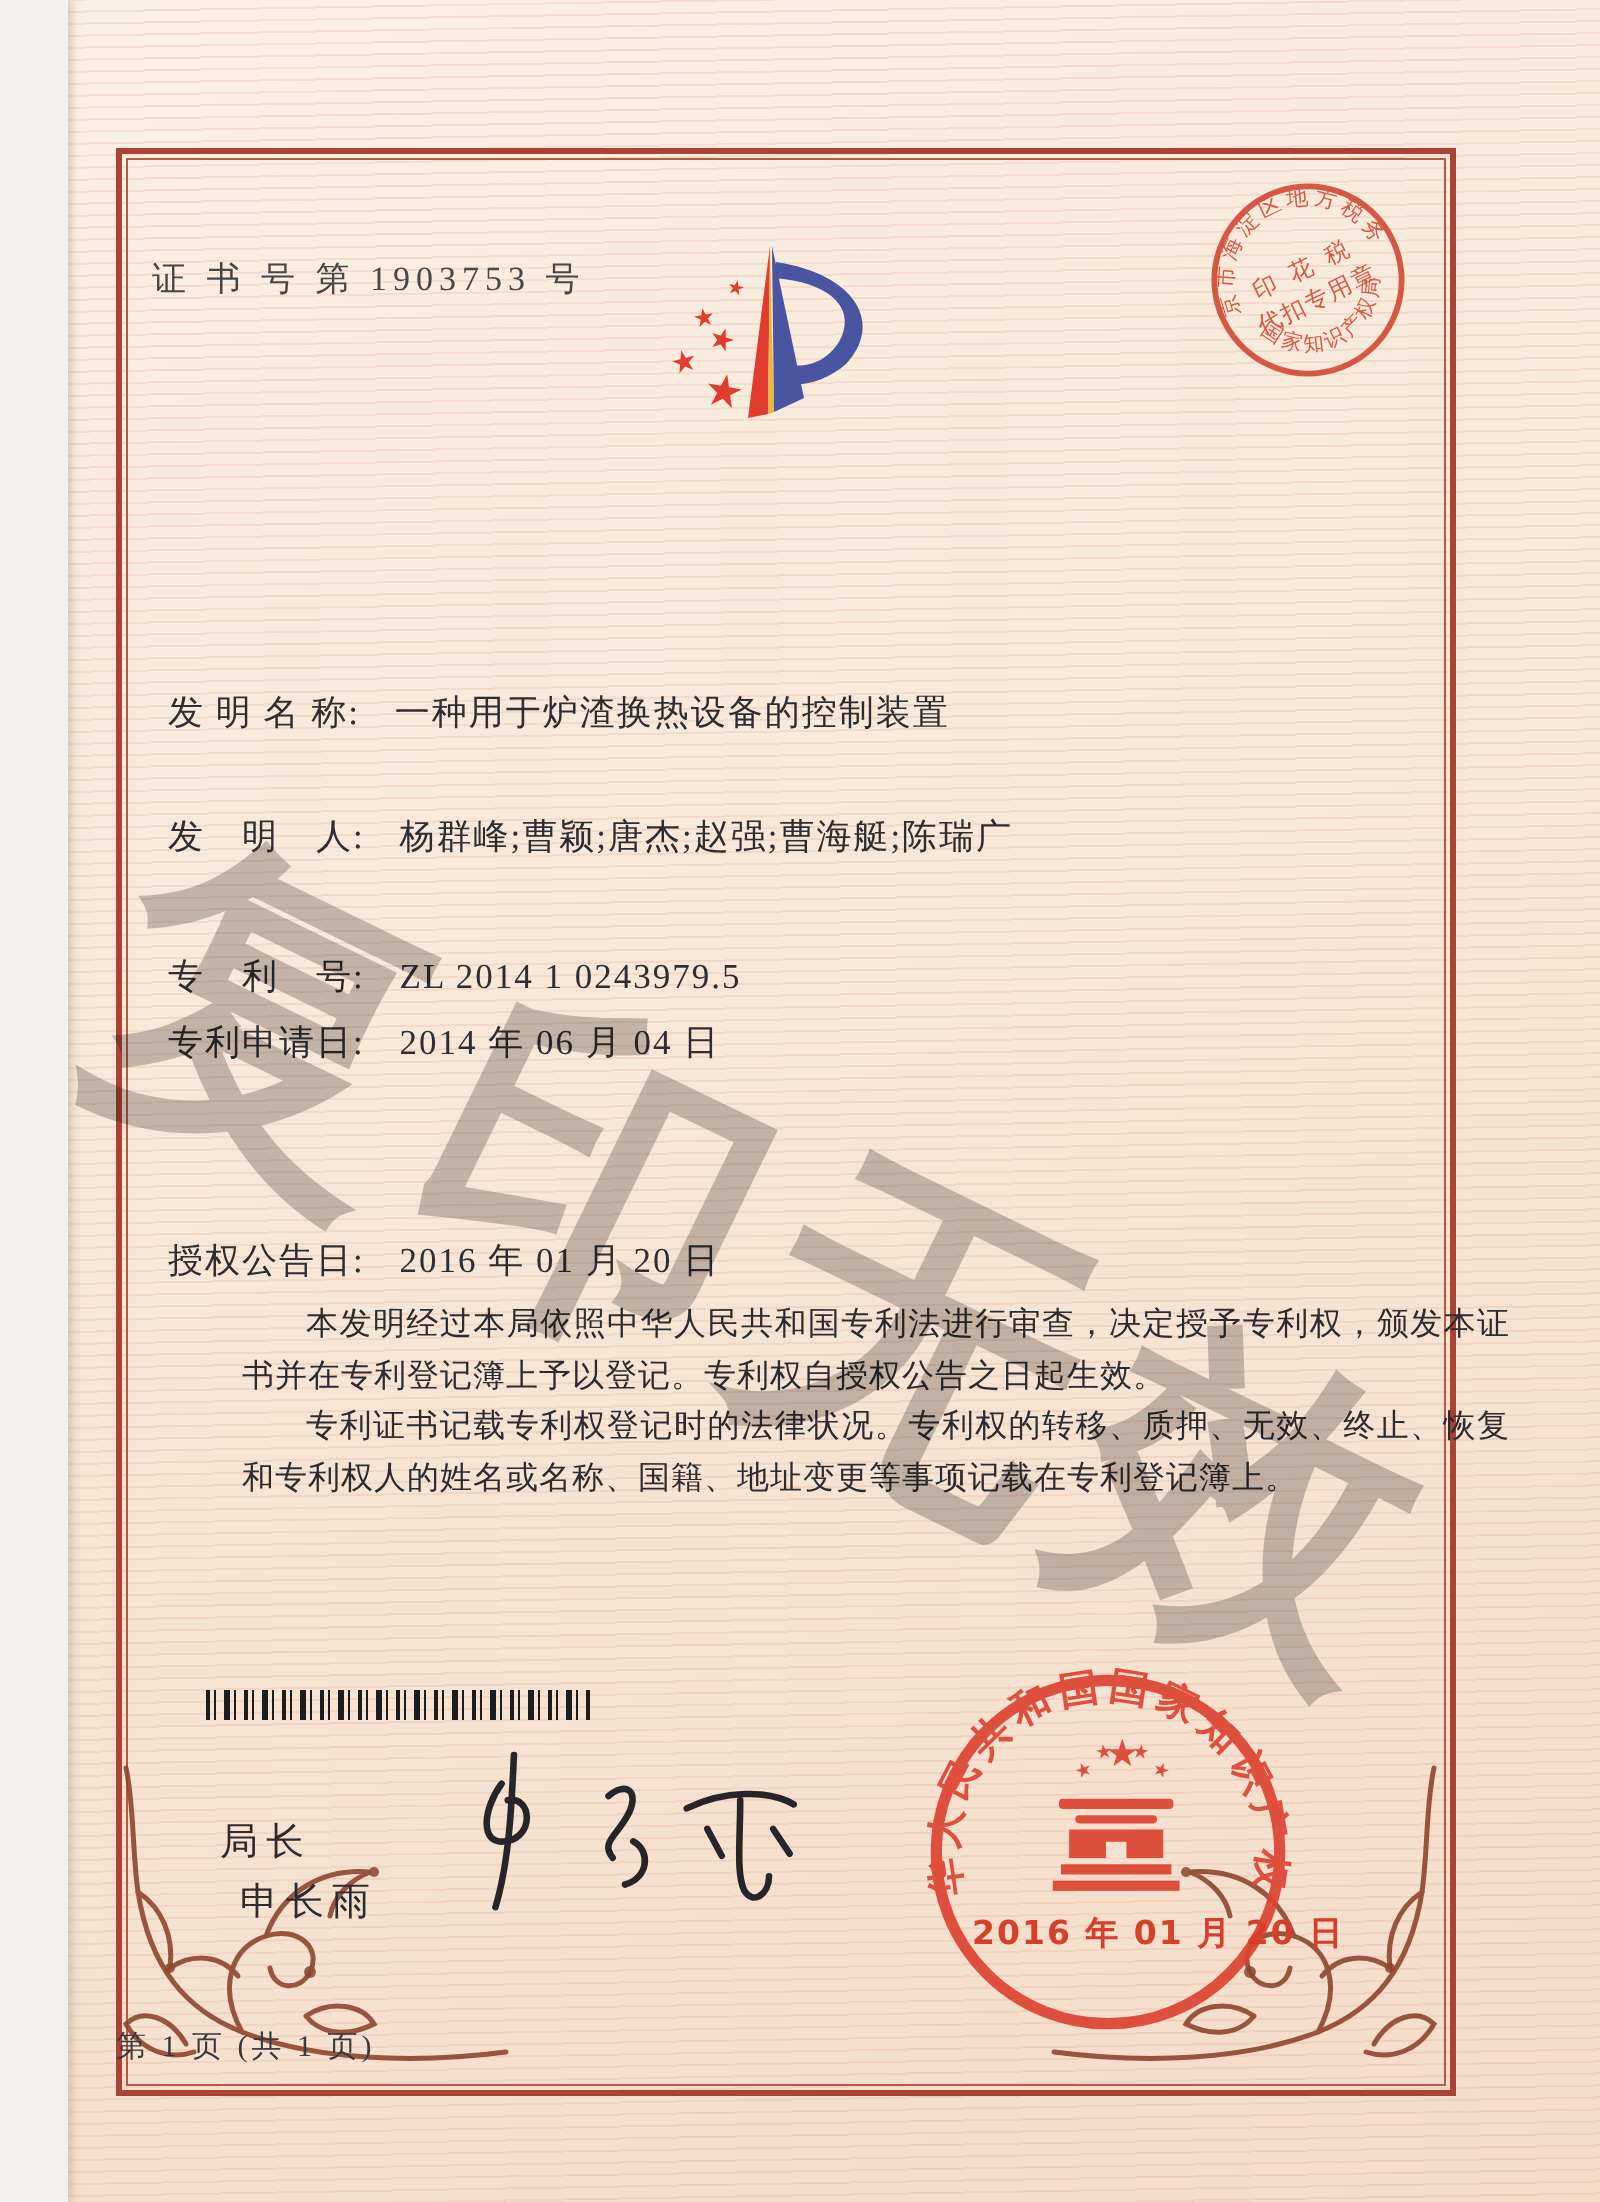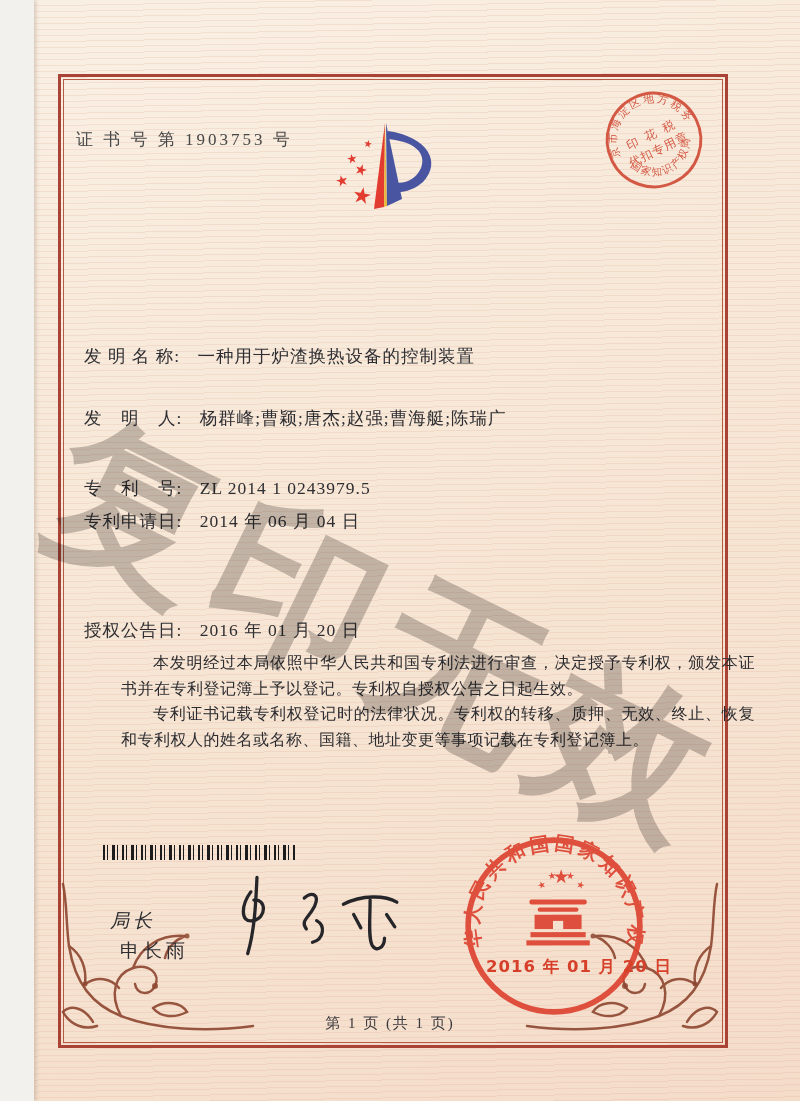--- a/index.html
+++ b/index.html
@@ -38,39 +38,39 @@
 
   .body-text{position:absolute;left:76px;top:650px;width:634px;z-index:2;margin-left:45px;}
   .body-text p{margin:0;font-size:16px;line-height:25.5px;color:#2c2c30;
     text-indent:2em;text-align:justify;letter-spacing:0.5px;}
 
   .barcode{position:absolute;left:103px;top:845px;width:192px;height:15px;z-index:2;
     background:repeating-linear-gradient(90deg,#1c1c1c 0 2px,transparent 2px 4px,
       #1c1c1c 4px 5px,transparent 5px 9px,#1c1c1c 9px 12px,transparent 12px 14px,
       #1c1c1c 14px 15px,transparent 15px 19px);}
   .signer-title{position:absolute;left:110px;top:908px;font-size:19px;letter-spacing:4px;
-    color:#2c2c30;z-index:2;font-style:italic;}
+    color:#2c2c30;z-index:2;}
   .signer-name{position:absolute;left:120px;top:938px;font-size:19px;letter-spacing:4px;
     color:#2c2c30;z-index:2;}
   .signature{position:absolute;left:222px;top:872px;width:180px;height:85px;z-index:3;}
 
   .seal{position:absolute;left:462px;top:834px;width:184px;height:184px;z-index:3;opacity:0.92;}
   .seal-date{position:absolute;left:486px;top:956px;font-size:16.5px;font-weight:600;
     letter-spacing:1px;color:#d6402a;z-index:4;white-space:nowrap;
     font-family:"DejaVu Sans",sans-serif;}
   .tax-stamp{position:absolute;left:602px;top:88px;width:104px;height:104px;z-index:3;
     opacity:0.88;transform:rotate(-26deg);}
 
   .watermark{position:absolute;left:95px;top:398px;z-index:6;
     font-family:"DejaVu Sans","Liberation Sans",sans-serif;font-weight:700;
     font-size:168px;line-height:1;letter-spacing:14px;color:#8f8d8c;opacity:0.5;
     mix-blend-mode:multiply;transform:rotate(26deg);transform-origin:0 0;
     white-space:nowrap;pointer-events:none;}
 
-  .footer{position:absolute;left:58px;top:1014px;width:664px;text-align:center;
+  .footer{position:absolute;left:58px;top:1014px;width:664px;text-align:left;
     font-size:15px;letter-spacing:2px;color:#3a3a3e;z-index:2;}
   svg text{font-family:"DejaVu Sans","Liberation Sans",sans-serif;}
 </style>
 </head>
 <body>
 
 <div class="page">
 
   <div class="scan-edge"></div>
 

